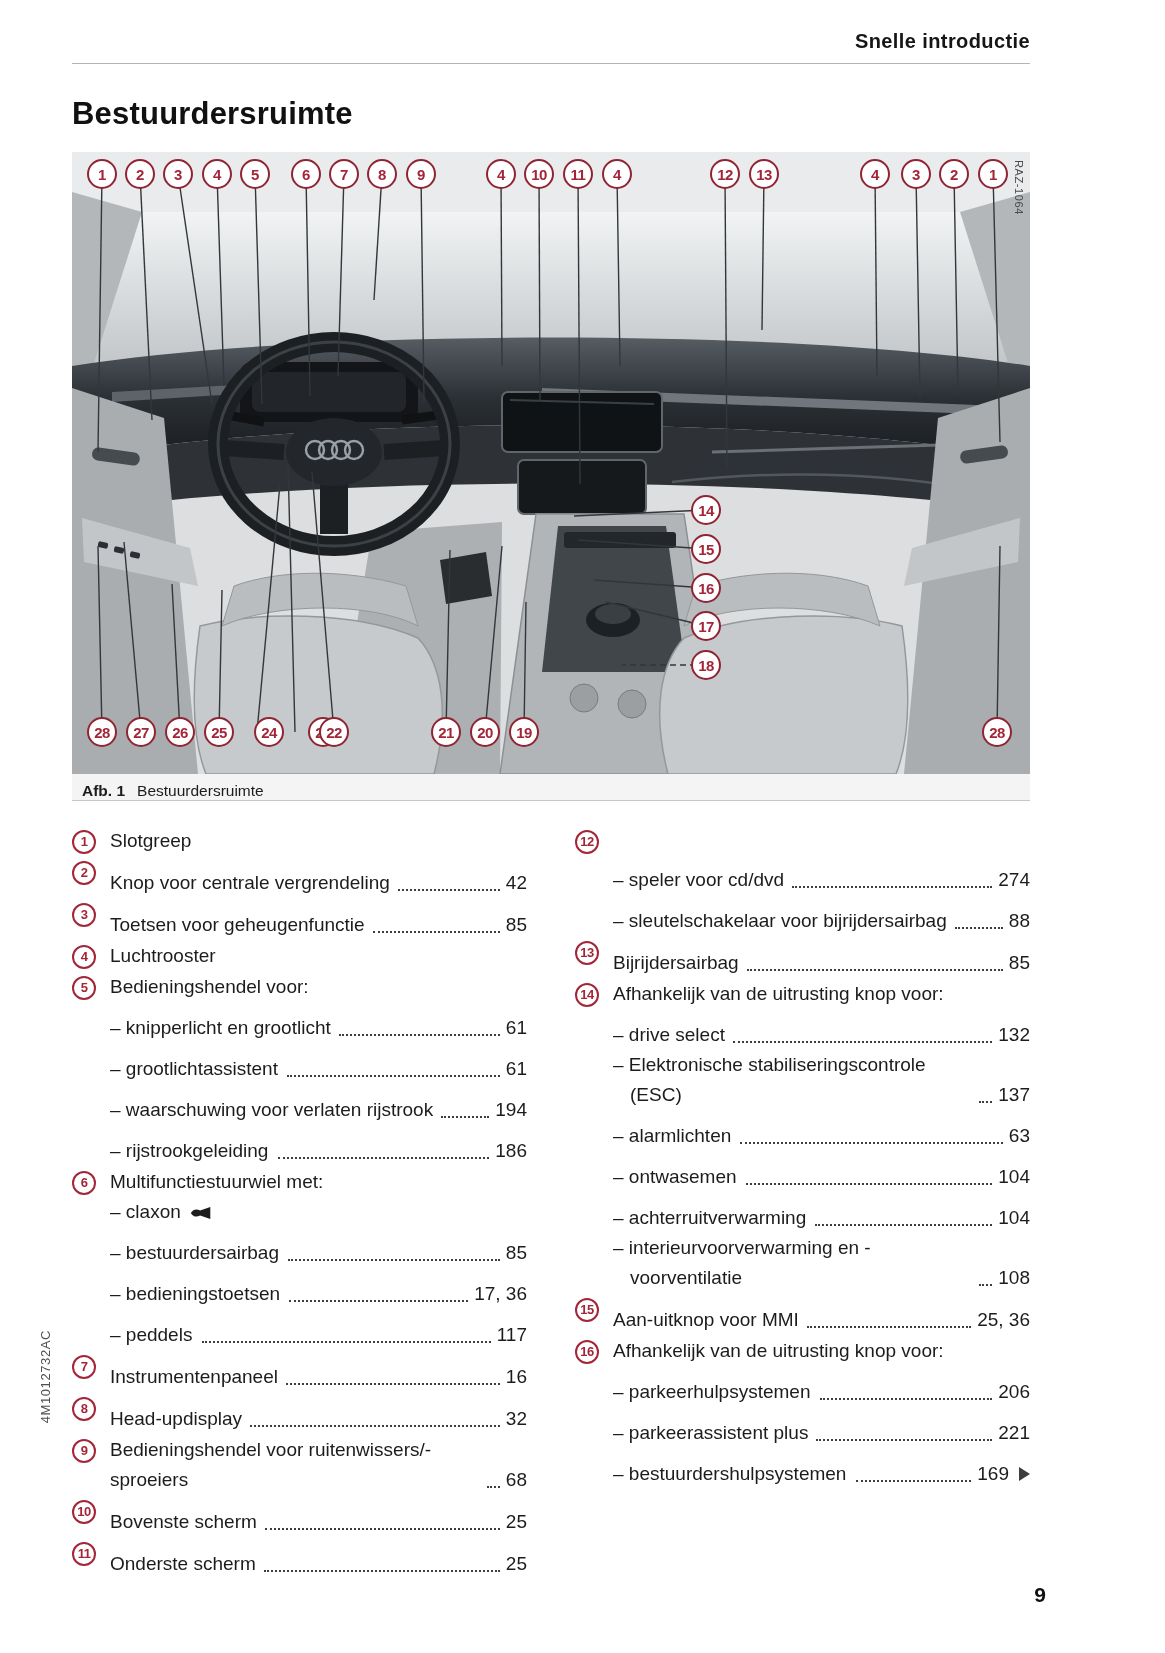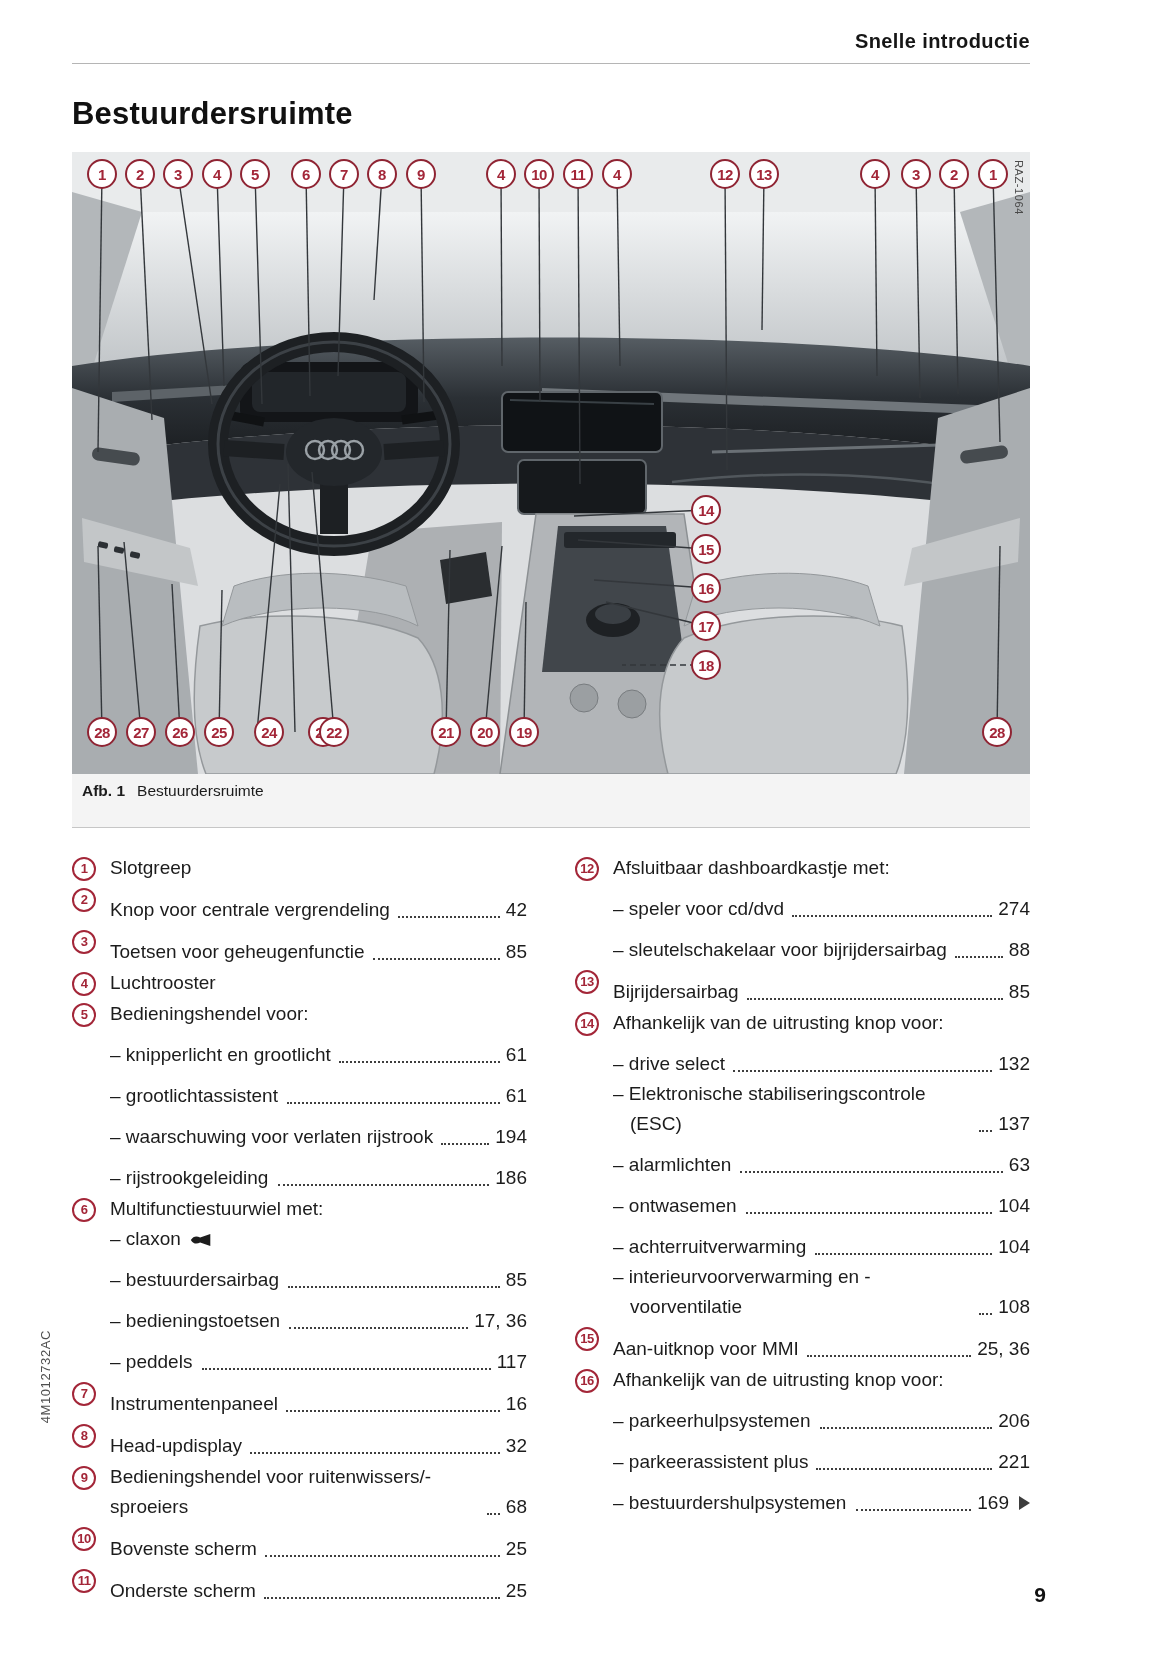--- a/index.html
+++ b/index.html
@@ -18,21 +18,21 @@
 
   .figure{margin-top:20px;}
   .figure-canvas{position:relative;width:958px;height:622px;background:#dedfe0;overflow:hidden;}
   .figure-canvas svg.illu,.figure-canvas svg.leaders{position:absolute;left:0;top:0;width:958px;height:622px;}
   .callout{position:absolute;width:30px;height:30px;border-radius:50%;background:#fff;
     border:2px solid var(--ring);color:var(--accent);font-weight:bold;font-size:15px;
     display:flex;align-items:center;justify-content:center;letter-spacing:-.5px;}
   .image-code{position:absolute;top:8px;right:5px;writing-mode:vertical-rl;font-size:11px;color:#4a4a4a;letter-spacing:.6px;}
 
   .caption{display:flex;gap:12px;align-items:baseline;background:#f4f4f4;border-bottom:1px solid #c6c6c6;
-    padding:8px 10px 27px;font-size:15.5px;color:#1c1c1c;}
+    padding:8px 10px 0;font-size:15.5px;color:#1c1c1c;}
   .caption-label{font-weight:bold;}
 
   .legend{display:flex;gap:48px;margin-top:24px;}
   .legend-col{width:455px;}
   .lrow{display:flex;align-items:flex-end;font-size:19px;line-height:30px;color:#1c1c1c;}
   .lrow.main{margin-top:1px;}
   .badge{flex:0 0 24px;height:24px;border-radius:50%;border:2px solid var(--accent);color:var(--accent);
     font-size:13px;font-weight:bold;display:flex;align-items:center;justify-content:center;
     align-self:flex-start;margin:4px 14px 0 0;letter-spacing:-.5px;}
   .etext{flex:0 1 auto;}
@@ -308,21 +308,20 @@
           <div class="lrow main">
             <span class="badge">11</span>
             <span class="etext">Onderste scherm</span>
             <span class="leader"></span>
             <span class="epage">25</span>
           </div>
         </div>
       <div class="legend-col" id="legend-right">
           <div class="lrow main">
             <span class="badge">12</span>
-            <span class="etext">Afsluitbaar dashboardkastje met:</span>
           </div>
           <div class="lrow sub">
             <span class="etext">– speler voor cd/dvd</span>
             <span class="leader"></span>
             <span class="epage">274</span>
           </div>
           <div class="lrow sub">
             <span class="etext">– sleutelschakelaar voor bijrijdersairbag</span>
             <span class="leader"></span>
             <span class="epage">88</span>

